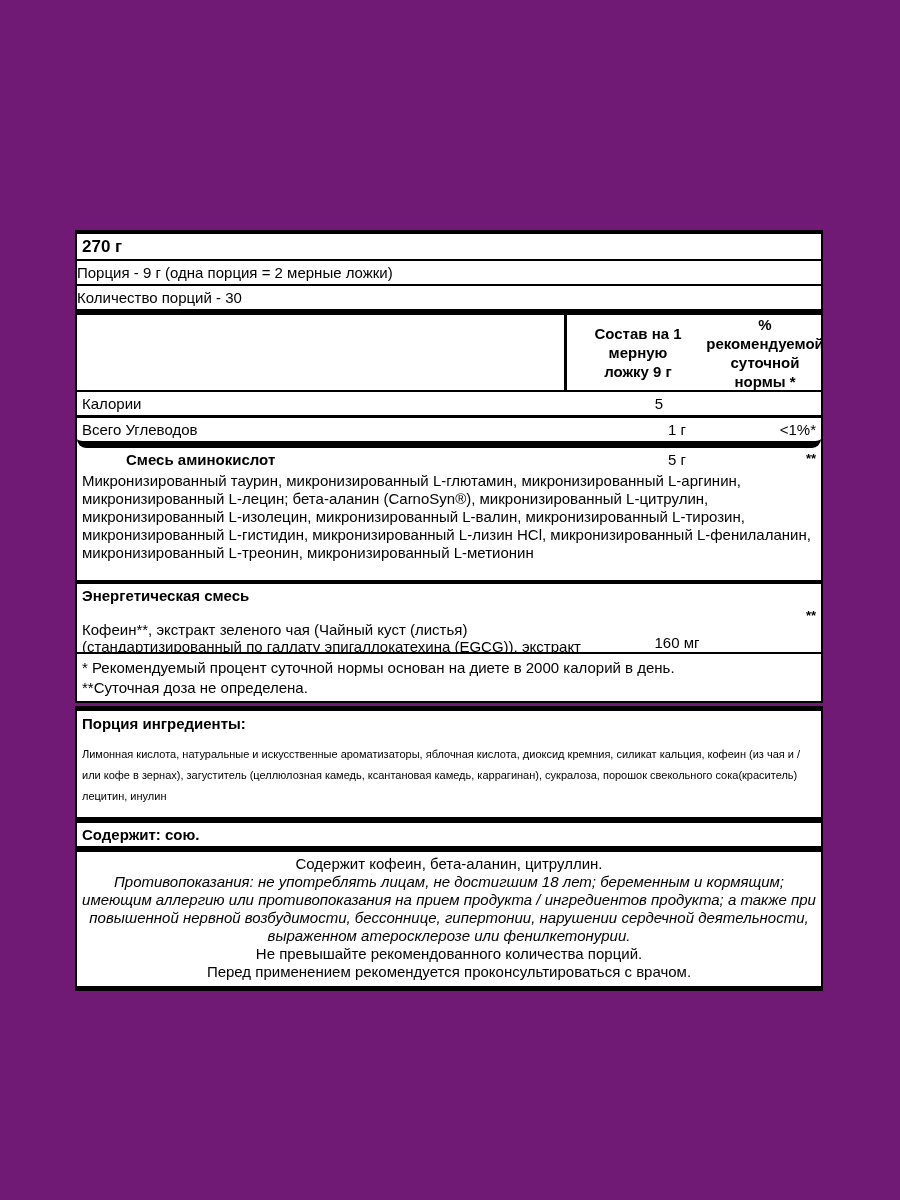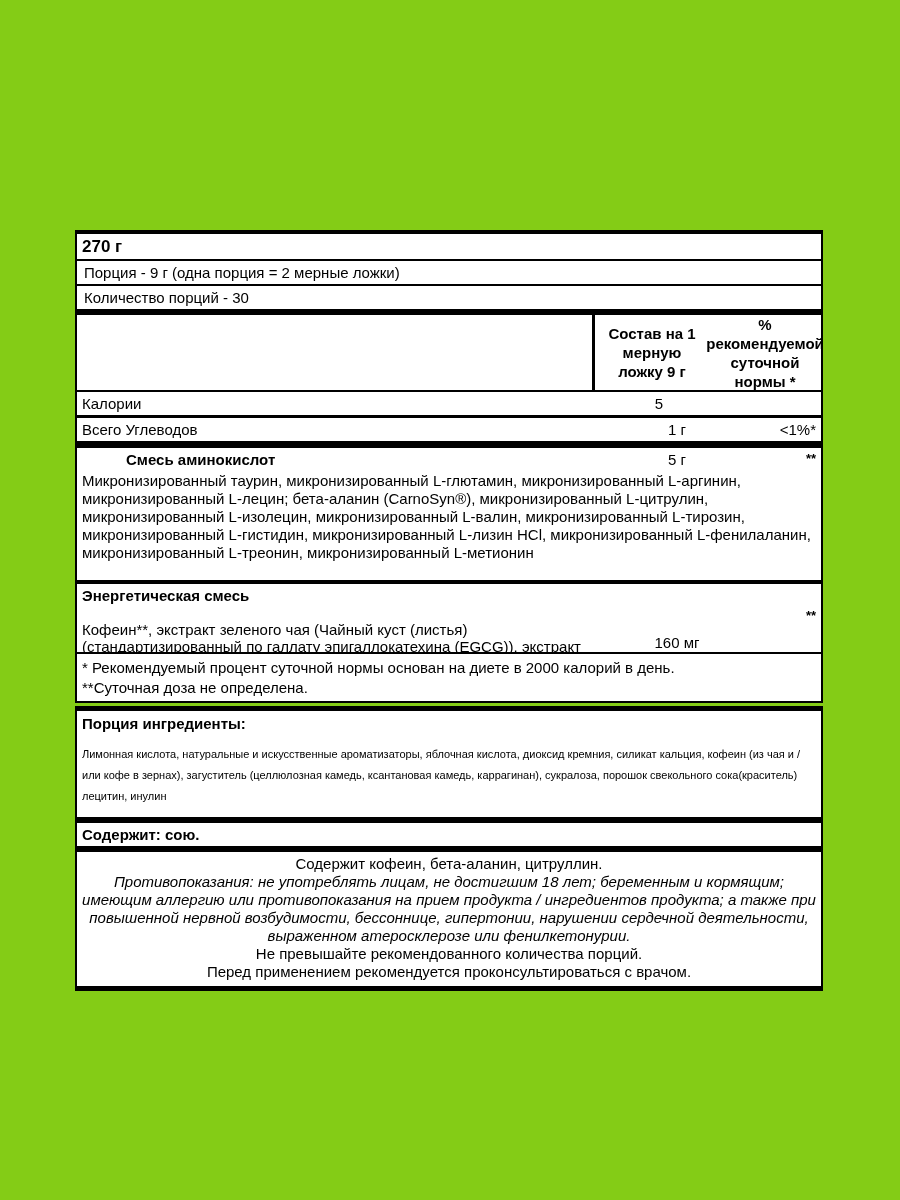--- a/index.html
+++ b/index.html
@@ -1,46 +1,46 @@
 <!DOCTYPE html>
 <html><head>
 <meta charset="utf-8">
 <style>
   html, body { margin: 0; padding: 0; background: #ffffff; }
   .sheet {
     position: relative;
     width: 900px;
     height: 1200px;
-    background: #84cc16;
+    background: #701a75;
     font-family: "Liberation Sans", sans-serif;
     color: #000000;
   }
   .box {
     position: absolute;
     left: 75px;
     width: 748px;
     box-sizing: border-box;
     background: #ffffff;
     border-left: 2px solid #000;
     border-right: 2px solid #000;
   }
   #main-table { top: 230px; border-top: 4px solid #000; border-bottom: 5px solid #000; }
   #footnote-box { top: 652px; border: 2px solid #000; padding: 4px 5px; font-size: 15px; line-height: 19.5px; }
   #ingredients-box { top: 706px; border-top: 5px solid #000; border-bottom: 5px solid #000; }
 
   .b2 { border-bottom: 2px solid #000; }
   .b3 { border-bottom: 3px solid #000; gap: 18px; }
   .b4 { border-bottom: 4px solid #000; }
   .b6 { border-bottom: 6px solid #000; }
-  .b7 { border-bottom: 7px solid #000; }
+  .b7 { border-bottom: 7px solid #000; border-radius: 9px; }
 
-  .row { padding: 3px 7px; font-size: 15px; }
+  .row { padding: 3px 0; font-size: 15px; }
   .title-xl { font-size: 17px; font-weight: bold; padding: 3px 5px 2px; }
 
-  .hdr { display: flex; height: 75px; align-items: stretch; }
+  .hdr { display: flex; height: 75px; align-items: stretch; gap: 14px; }
   .hdr-spacer { flex: 1; border-right: 3px solid #000; }
   .hdr-col {
     display: flex; align-items: center; justify-content: center;
     text-align: center; font-weight: bold; font-size: 15px;
     line-height: 19px; white-space: pre-line;
   }
   .hdr-amount { width: 114px; }
   .hdr-dv { width: 112px; }
 
   .trow { display: flex; align-items: center; }

